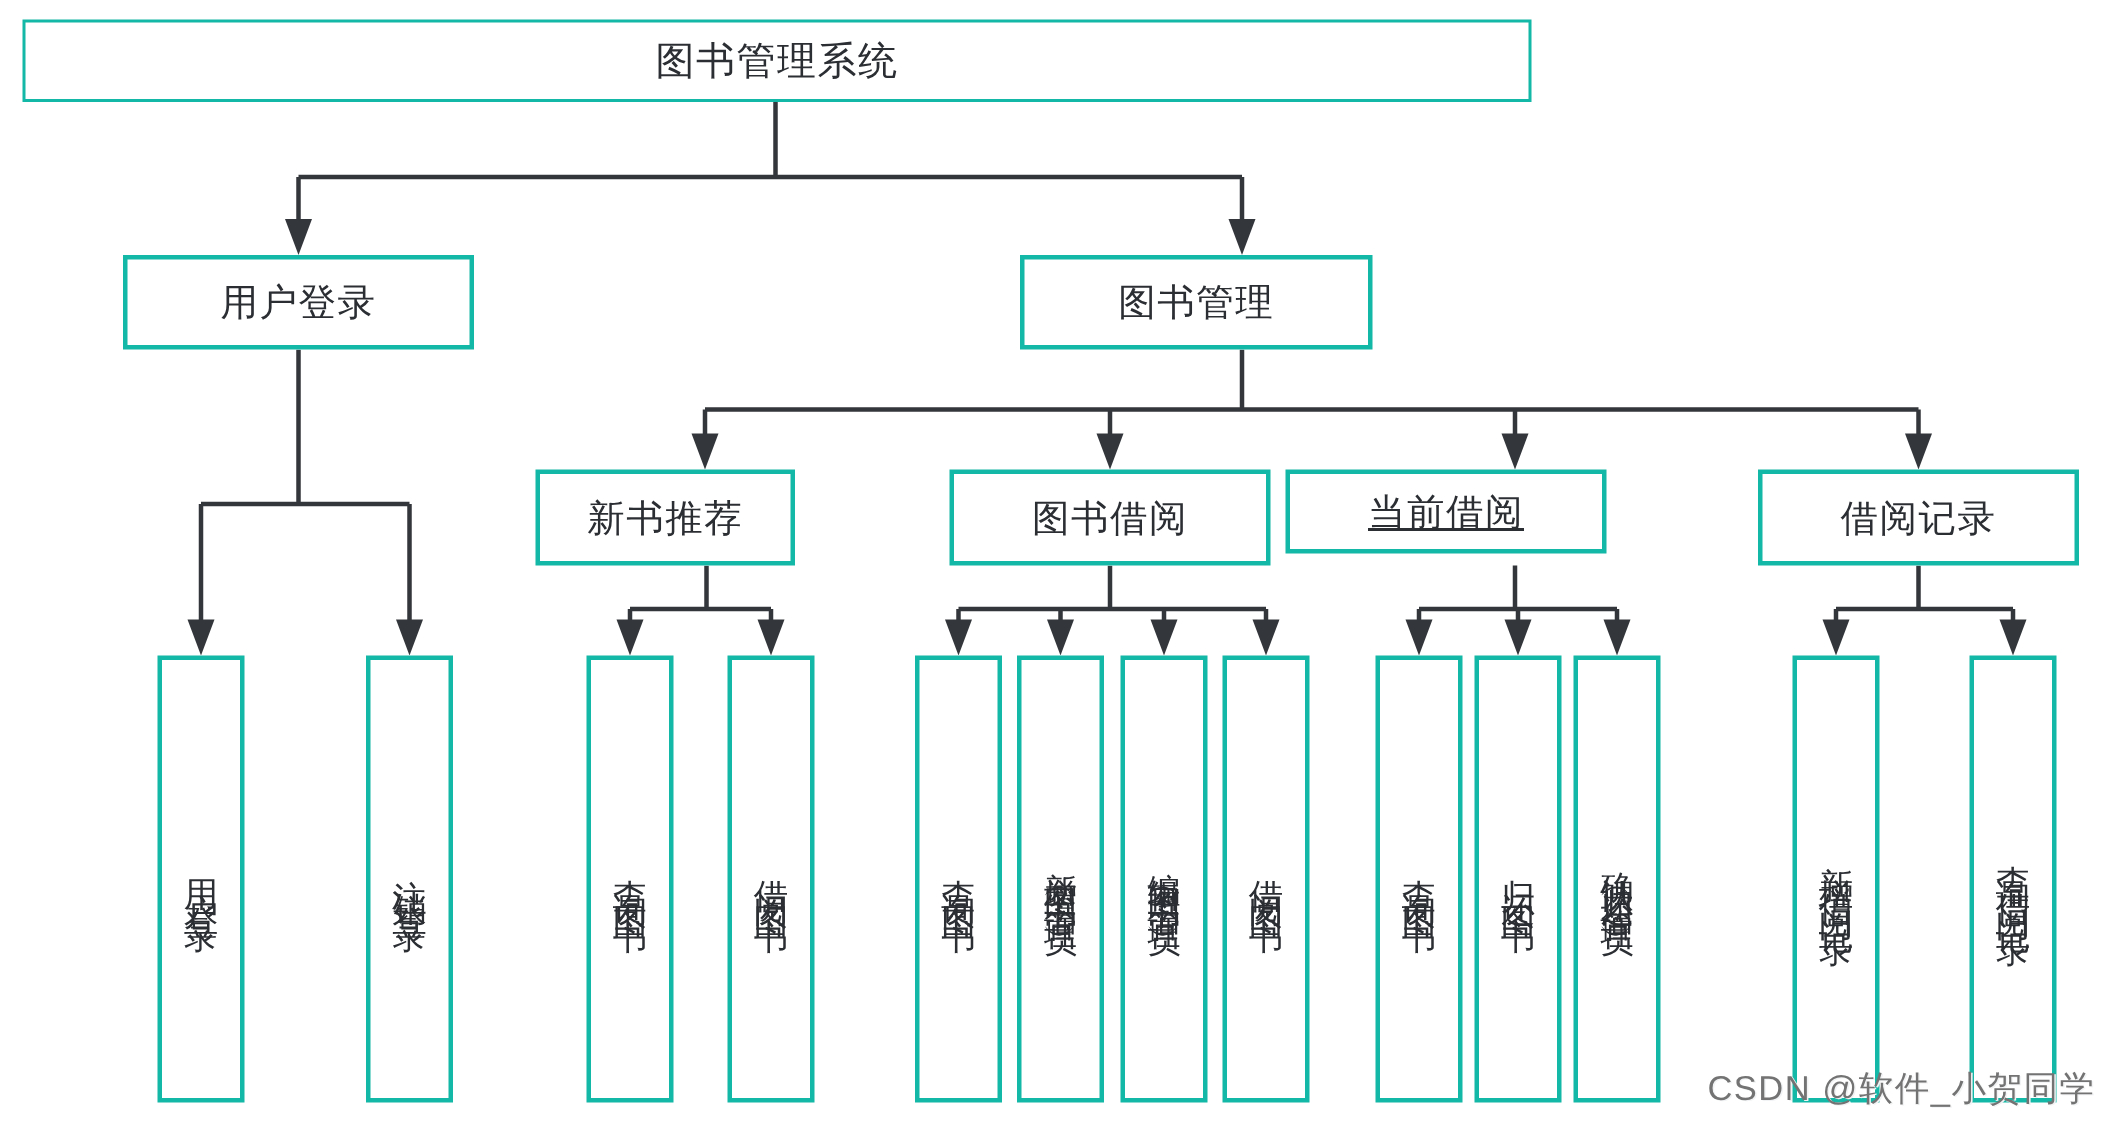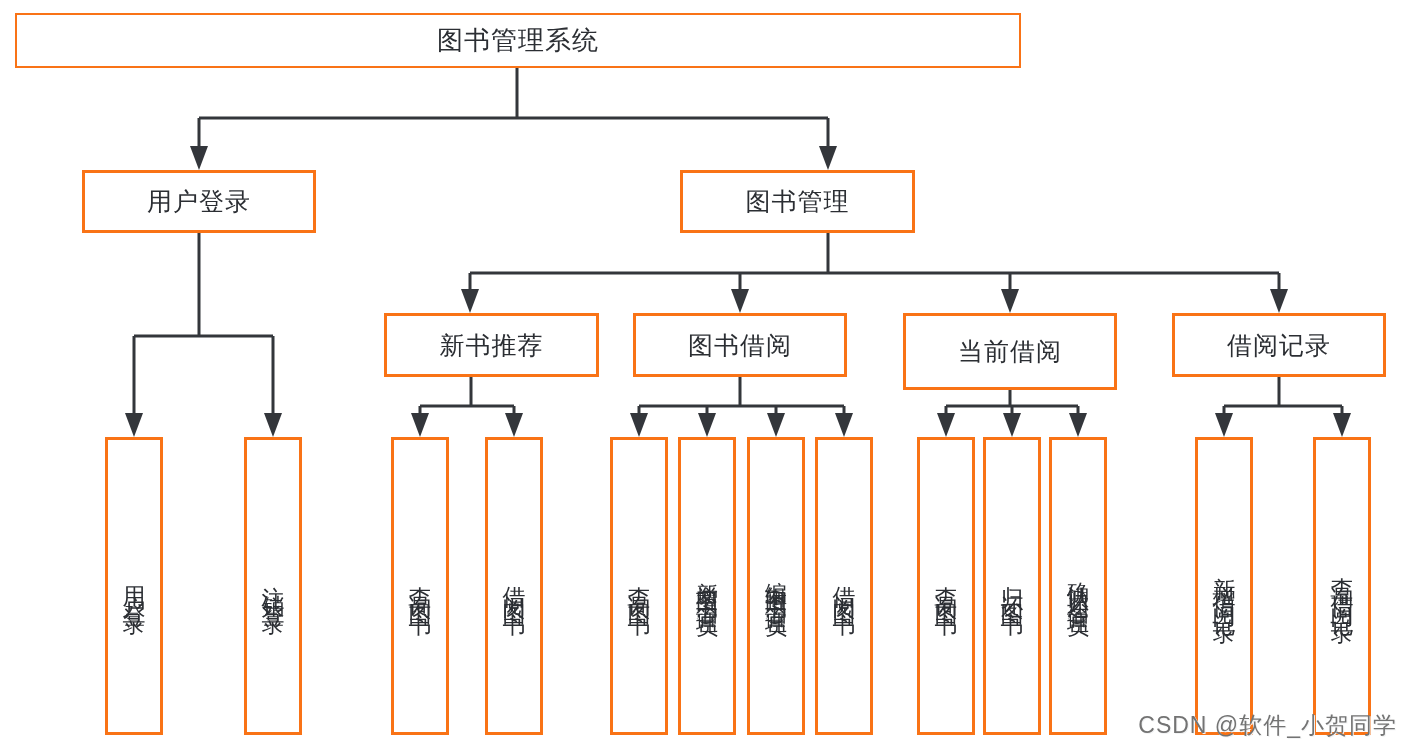--- a/index.html
+++ b/index.html
@@ -8,21 +8,21 @@
     width:1405px;height:747px;
     background:#ffffff;
     font-family:"Liberation Sans","DejaVu Sans",sans-serif;
     overflow:hidden;
   }
   #connectors{position:absolute;left:0;top:0;width:1405px;height:747px;}
   .box{
     position:absolute;
     box-sizing:border-box;
     background:#ffffff;
-    border:3px solid #f97316;
+    border:3px solid #14b8a6;
     color:#2b2e33;
     display:flex;align-items:center;justify-content:center;
     text-align:center;
   }
   .root{border-width:2px;font-size:26px;letter-spacing:1px;}
   .lvl{font-size:25px;letter-spacing:1px;}
   .leaf{
     top:437px;height:298px;width:58px;
   }
   .vtext{
@@ -92,23 +92,23 @@
       M630 413h18l-9 24z  M698 413h18l-9 24z  M767 413h18l-9 24z  M835 413h18l-9 24z
       M937 413h18l-9 24z  M1003 413h18l-9 24z M1069 413h18l-9 24z
       M1215 413h18l-9 24z M1333 413h18l-9 24z"></path>
   </svg>
 
   <div class="box root" style="left:15px;top:13px;width:1006px;height:55px;">图书管理系统</div>
 
   <div class="box lvl" style="left:82px;top:170px;width:234px;height:63px;">用户登录</div>
   <div class="box lvl" style="left:680px;top:170px;width:235px;height:63px;">图书管理</div>
 
-  <div class="box lvl" style="left:384px;top:313px;width:215px;height:64px;">新书推荐</div>
+  <div class="box lvl" style="left:357px;top:313px;width:173px;height:64px;">新书推荐</div>
   <div class="box lvl" style="left:633px;top:313px;width:214px;height:64px;">图书借阅</div>
-  <div class="box lvl" style="left:903px;top:313px;width:214px;height:77px;">当前借阅</div>
+  <div class="box lvl" style="left:857px;top:313px;width:214px;height:56px;text-decoration:underline;">当前借阅</div>
   <div class="box lvl" style="left:1172px;top:313px;width:214px;height:64px;">借阅记录</div>
 
   <div class="box leaf" style="left:105px;">
     <span class="vtext">用户登录</span>
   </div>
   <div class="box leaf" style="left:244px;">
     <span class="vtext">注销登录</span>
   </div>
 
   <div class="box leaf" style="left:391px;">

